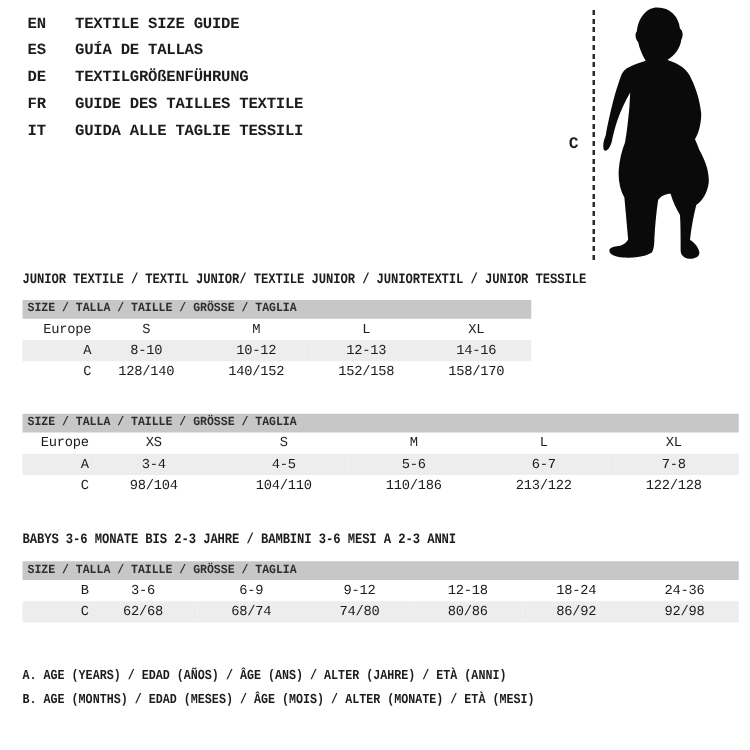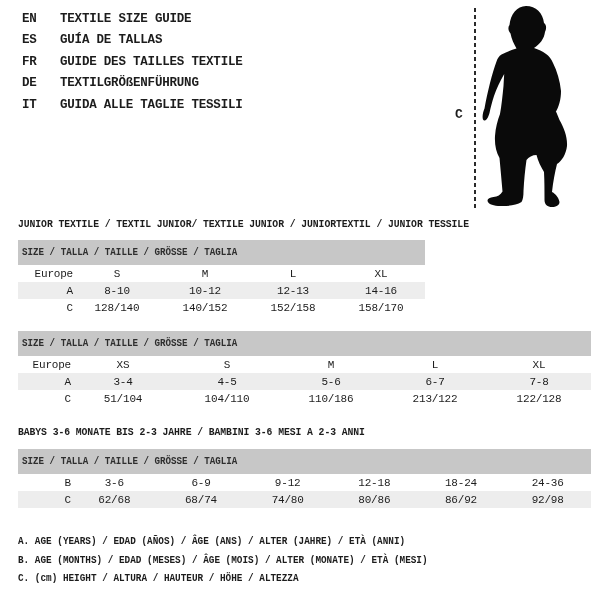--- a/index.html
+++ b/index.html
@@ -26,21 +26,21 @@
 
   
   .sec{position:absolute;left:18px;}
   .sec-title{font-weight:bold;font-size:11.5px;line-height:15px;letter-spacing:-0.1px;}
   .sec-title sub{font-size:7.5px;}
   table.size-table{border-collapse:collapse;table-layout:fixed;margin-top:9px;}
   .sec2 table.size-table{margin-top:11px;}
   .sec3 table.size-table{margin-top:10px;}
   table.size-table th{
     background:#c7c7c7;text-align:left;font-size:10px;font-weight:bold;color:#2e2e2e;
-    height:25px;padding:0 0 0 4px;
+    height:15px;padding:0 0 0 4px;
   }
   table.size-table td{font-size:11px;height:17px;padding:0;text-align:center;letter-spacing:-0.2px;}
   table.size-table td.rl{text-align:right;padding-left:2px;}
   tr.shaded td{background:#ededed;}
 
   
   .notes{position:absolute;left:18px;top:532px;}
   .note-line{font-weight:bold;font-size:11px;line-height:18.5px;}
 </style>
 </head>
@@ -51,26 +51,26 @@
   <div class="lang-block">
     <div class="lang-row">
       <span class="lang-code">EN</span>
       <span class="lang-label">TEXTILE SIZE GUIDE</span>
     </div>
     <div class="lang-row">
       <span class="lang-code">ES</span>
       <span class="lang-label">GUÍA DE TALLAS</span>
     </div>
     <div class="lang-row">
+      <span class="lang-code">DE</span>
+      <span class="lang-label">TEXTILGRÖßENFÜHRUNG</span>
+    </div>
+    <div class="lang-row">
       <span class="lang-code">FR</span>
       <span class="lang-label">GUIDE DES TAILLES TEXTILE</span>
-    </div>
-    <div class="lang-row">
-      <span class="lang-code">DE</span>
-      <span class="lang-label">TEXTILGRÖßENFÜHRUNG</span>
     </div>
     <div class="lang-row">
       <span class="lang-code">IT</span>
       <span class="lang-label">GUIDA ALLE TAGLIE TESSILI</span>
     </div>
   </div>
 
   <div class="height-line"></div>
   <div class="height-label">C</div>
   <svg class="silhouette" width="100" height="215" viewBox="0 0 100 215" aria-hidden="true">
@@ -184,21 +184,21 @@
       <tr class="shaded">
         <td class="rl">A</td>
         <td>3-4</td>
         <td>4-5</td>
         <td>5-6</td>
         <td>6-7</td>
         <td>7-8</td>
       </tr>
       <tr>
         <td class="rl">C</td>
-        <td>51/104</td>
+        <td>98/104</td>
         <td>104/110</td>
         <td>110/186</td>
         <td>213/122</td>
         <td>122/128</td>
       </tr>
       </tbody>
     </table>
   </div>
 
   <div class="sec sec3" style="top:424px;width:573px;">
@@ -237,16 +237,15 @@
         <td>86/92</td>
         <td>92/98</td>
       </tr>
       </tbody>
     </table>
   </div>
 
   <div class="notes">
     <div class="note-line"><span class="cond">A. AGE (YEARS) / EDAD (AÑOS) / ÂGE (ANS) / ALTER (JAHRE) / ETÀ (ANNI)</span></div>
     <div class="note-line"><span class="cond">B. AGE (MONTHS) / EDAD (MESES) / ÂGE (MOIS) / ALTER (MONATE) / ETÀ (MESI)</span></div>
-    <div class="note-line"><span class="cond">C. (cm) HEIGHT / ALTURA / HAUTEUR / HÖHE / ALTEZZA</span></div>
   </div>
 
 </div>
 
 </body></html>

